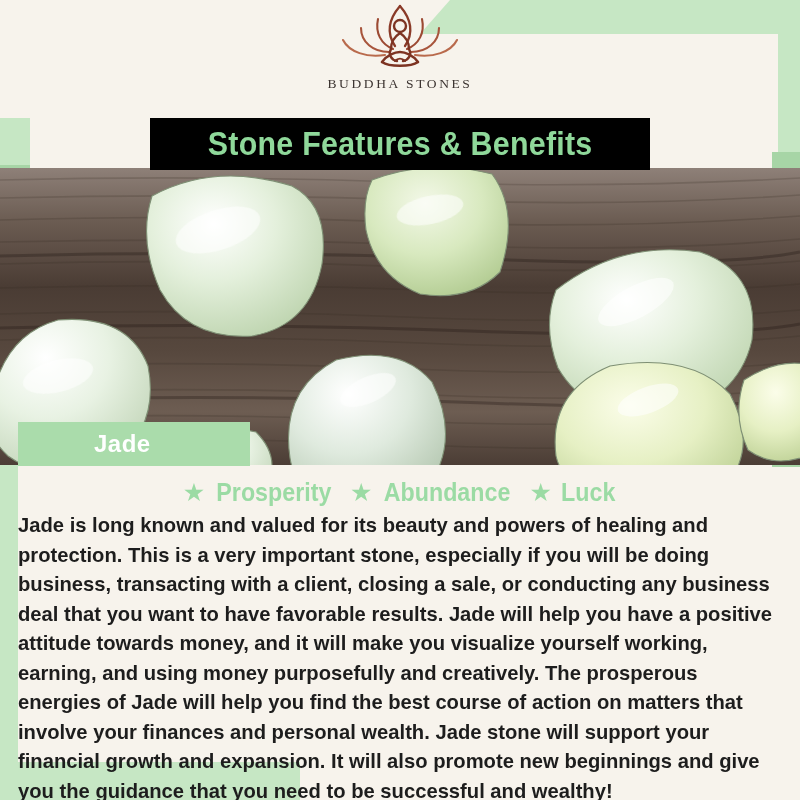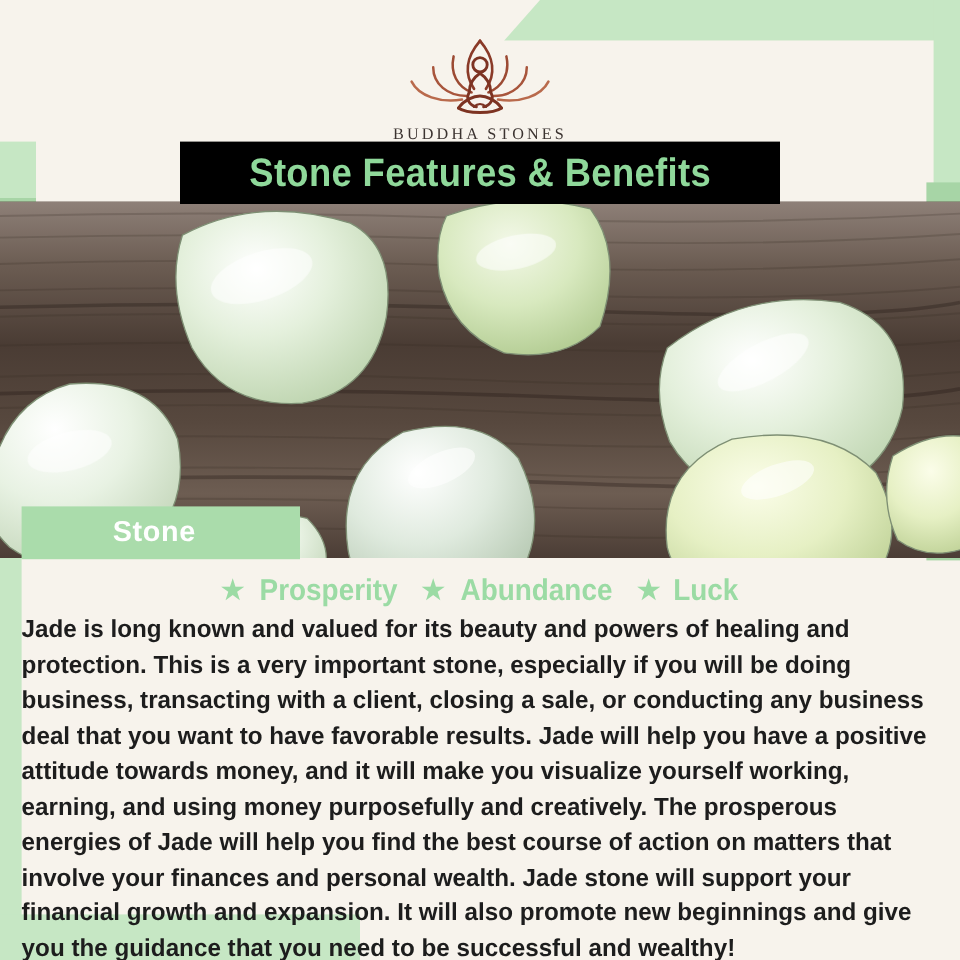--- a/index.html
+++ b/index.html
@@ -54,21 +54,21 @@
   
   .deco-title-left {
     top:118px; left:0; width:30px; height:50px;
     background:#c6e7c4;
   }
 
   
   .header {
     position:absolute; top:0; left:0; width:800px; height:120px;
     display:flex; flex-direction:column;
-    align-items:center; justify-content:flex-end;
+    align-items:center; justify-content:flex-start;
     z-index:5;
   }
   .logo-mark { width:150px; height:72px; }
   .logo-text {
     margin-top:4px;
     font-family:"Liberation Serif", serif;
     font-size:13.5px;
     letter-spacing:2.6px;
     color:#3b3330;
     font-weight:400;
@@ -297,21 +297,21 @@
       </g>
       <g fill="#ffffff" opacity="0.85">
         <circle cx="268" cy="312" r="2.6"></circle>
         <circle cx="282" cy="322" r="2.1"></circle>
         <circle cx="300" cy="306" r="1.8"></circle>
       </g>
     </svg>
   </div>
 
   <div class="name-band">
-    <span class="name-text">Stone</span>
+    <span class="name-text">Jade</span>
   </div>
 
   <div class="keywords">
     <span class="kw">
       <span class="kw-star">★</span>
       <span class="kw-label">Prosperity</span>
     </span>
     <span class="kw">
       <span class="kw-star">★</span>
       <span class="kw-label">Abundance</span>

